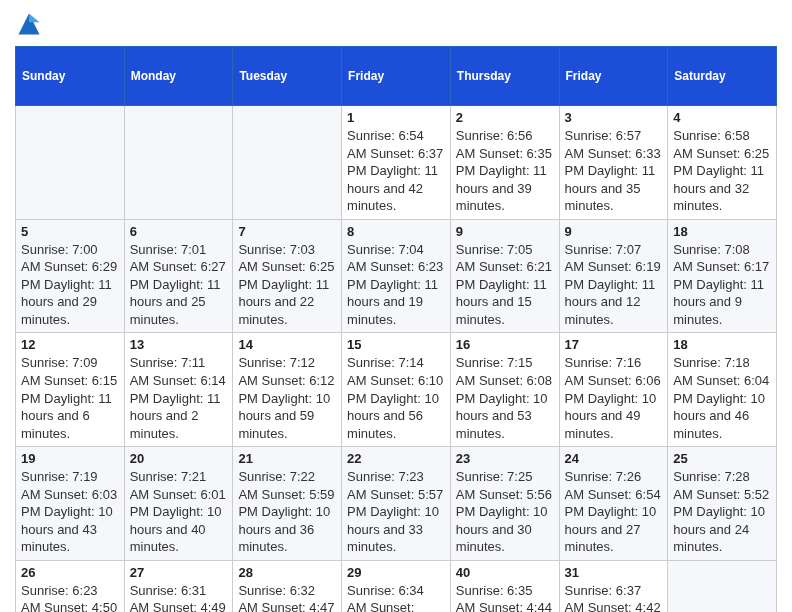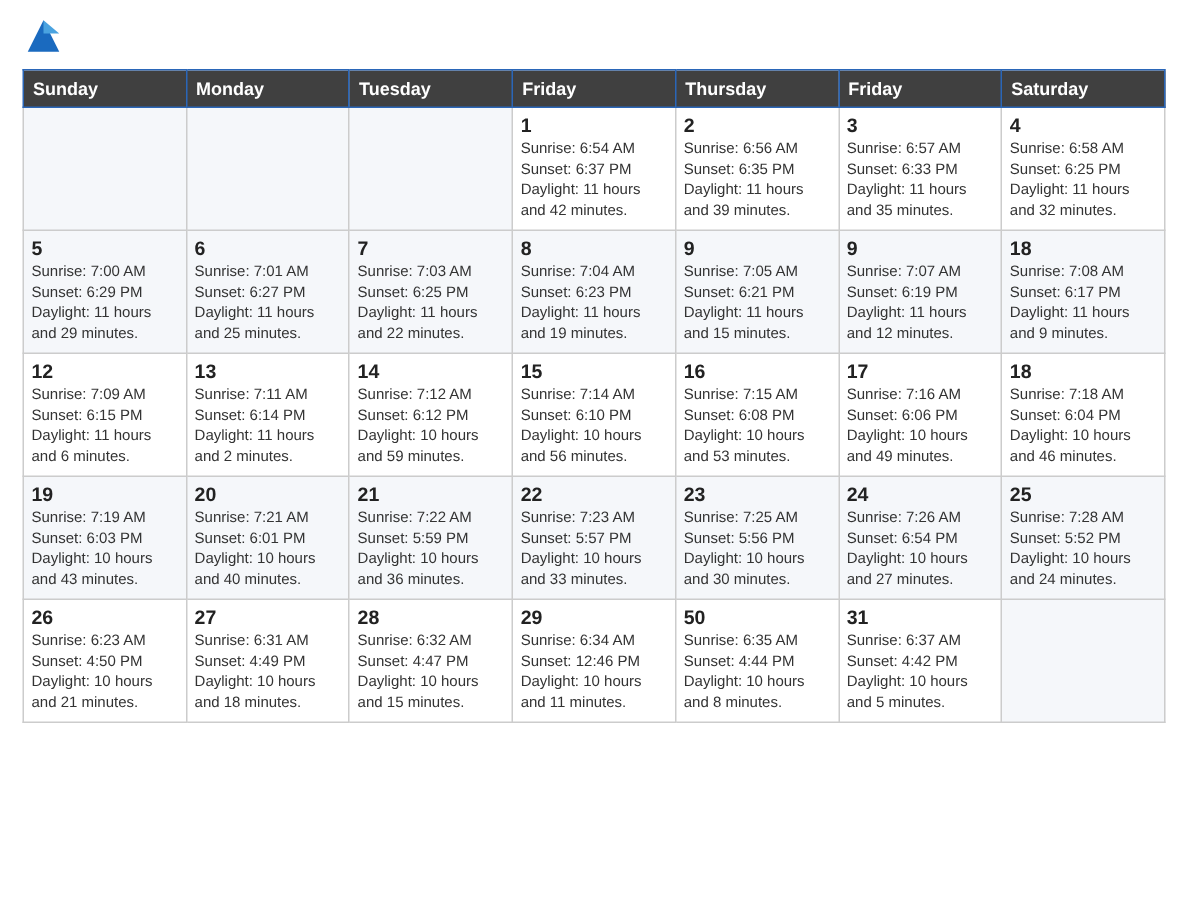--- a/index.html
+++ b/index.html
@@ -58,26 +58,26 @@
     .subtitle {
       font-size: 14px;
       color: #444;
     }
     .calendar {
       width: 100%;
       border-collapse: collapse;
       table-layout: fixed;
     }
     .calendar th {
-      background: #404040;
+      background: #1d4ed8;
       color: #fff;
       font-size: 12px;
       font-weight: bold;
       text-align: left;
-      padding: 5px 6px;
+      padding: 22px 6px;
       border: 1px solid #2a66b8;
     }
     .calendar td {
       border: 1px solid #ccc;
       vertical-align: top;
       padding: 4px 5px;
       height: 82px;
       background: #fff;
       font-size: 10px;
       color: #333;
@@ -86,21 +86,21 @@
       background: #f5f7fa;
     }
     .day-number {
       font-size: 13px;
       font-weight: bold;
       color: #222;
       display: block;
       margin-bottom: 2px;
     }
     .day-info {
-      font-size: 10px;
+      font-size: 13px;
       color: #333;
       line-height: 1.35;
     }
     .empty-cell {
       background: #f5f7fa !important;
     }
   </style>
 </head>
 <body>
 
@@ -344,21 +344,21 @@
 and 15 minutes.</div>
           </td>
           <td>
             <span class="day-number">29</span>
             <div class="day-info">Sunrise: 6:34 AM
 Sunset: 12:46 PM
 Daylight: 10 hours
 and 11 minutes.</div>
           </td>
           <td>
-            <span class="day-number">50</span>
+            <span class="day-number">40</span>
             <div class="day-info">Sunrise: 6:35 AM
 Sunset: 4:44 PM
 Daylight: 10 hours
 and 8 minutes.</div>
           </td>
           <td>
             <span class="day-number">31</span>
             <div class="day-info">Sunrise: 6:37 AM
 Sunset: 4:42 PM
 Daylight: 10 hours

